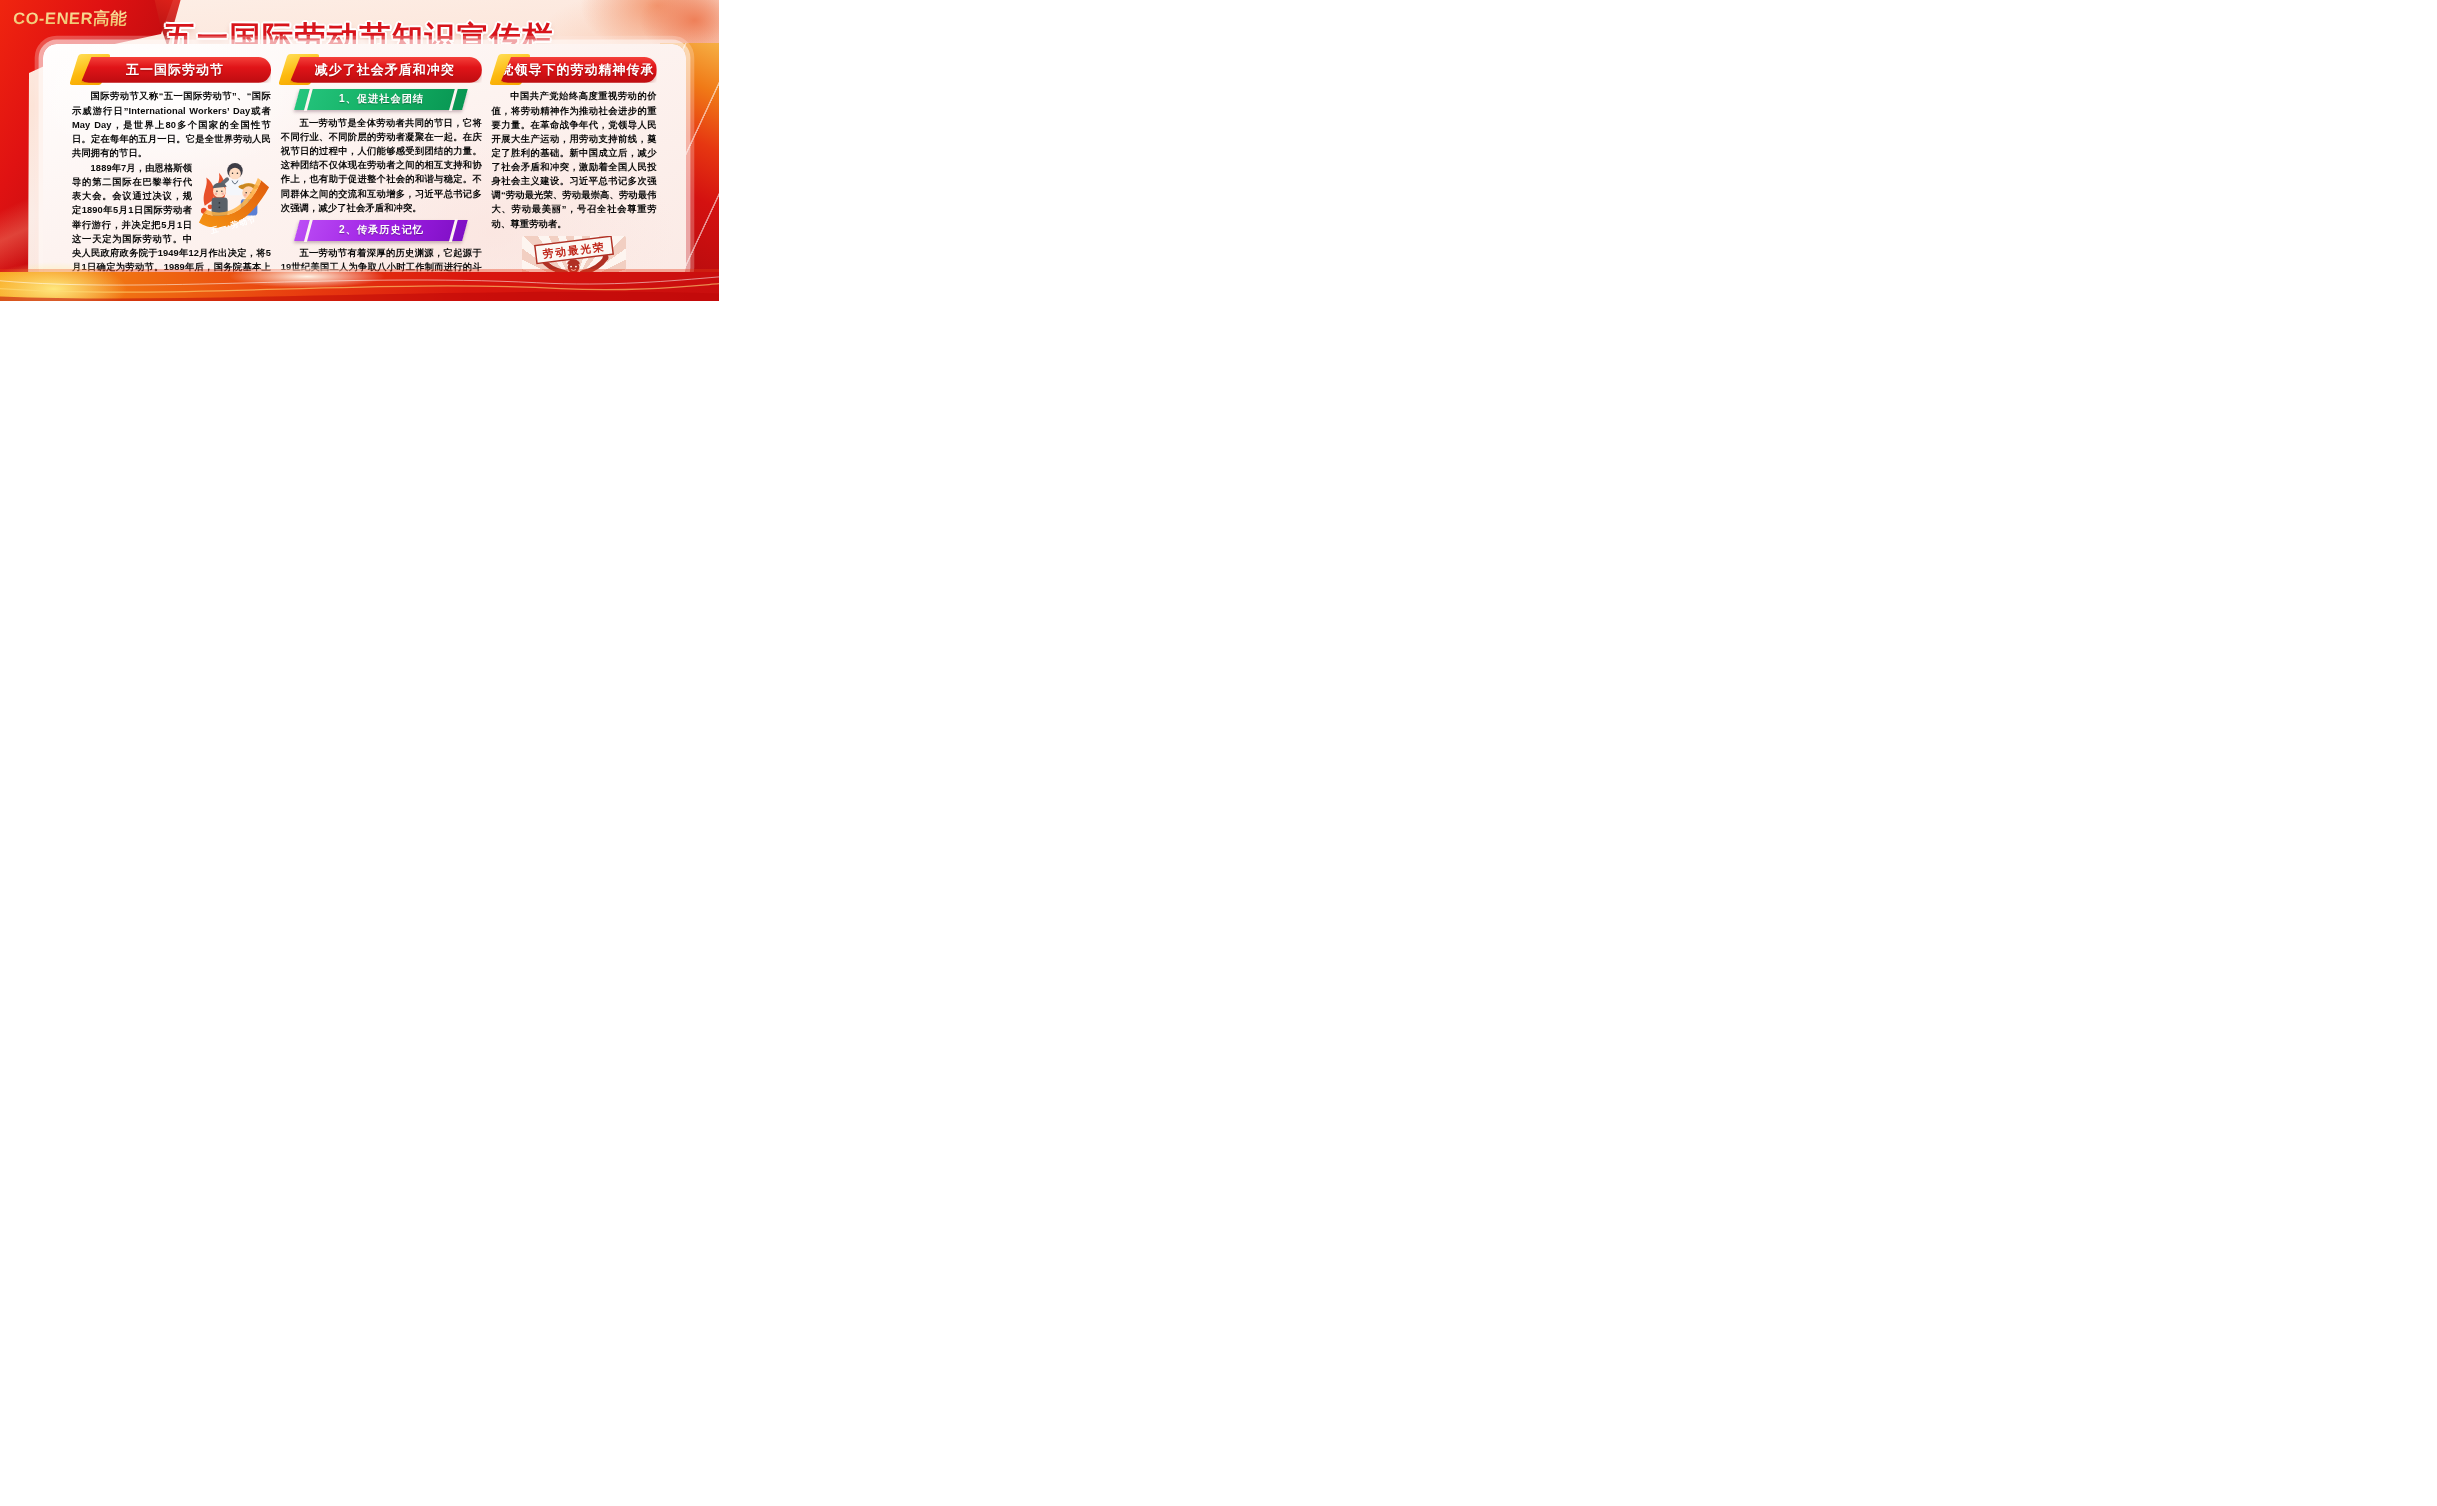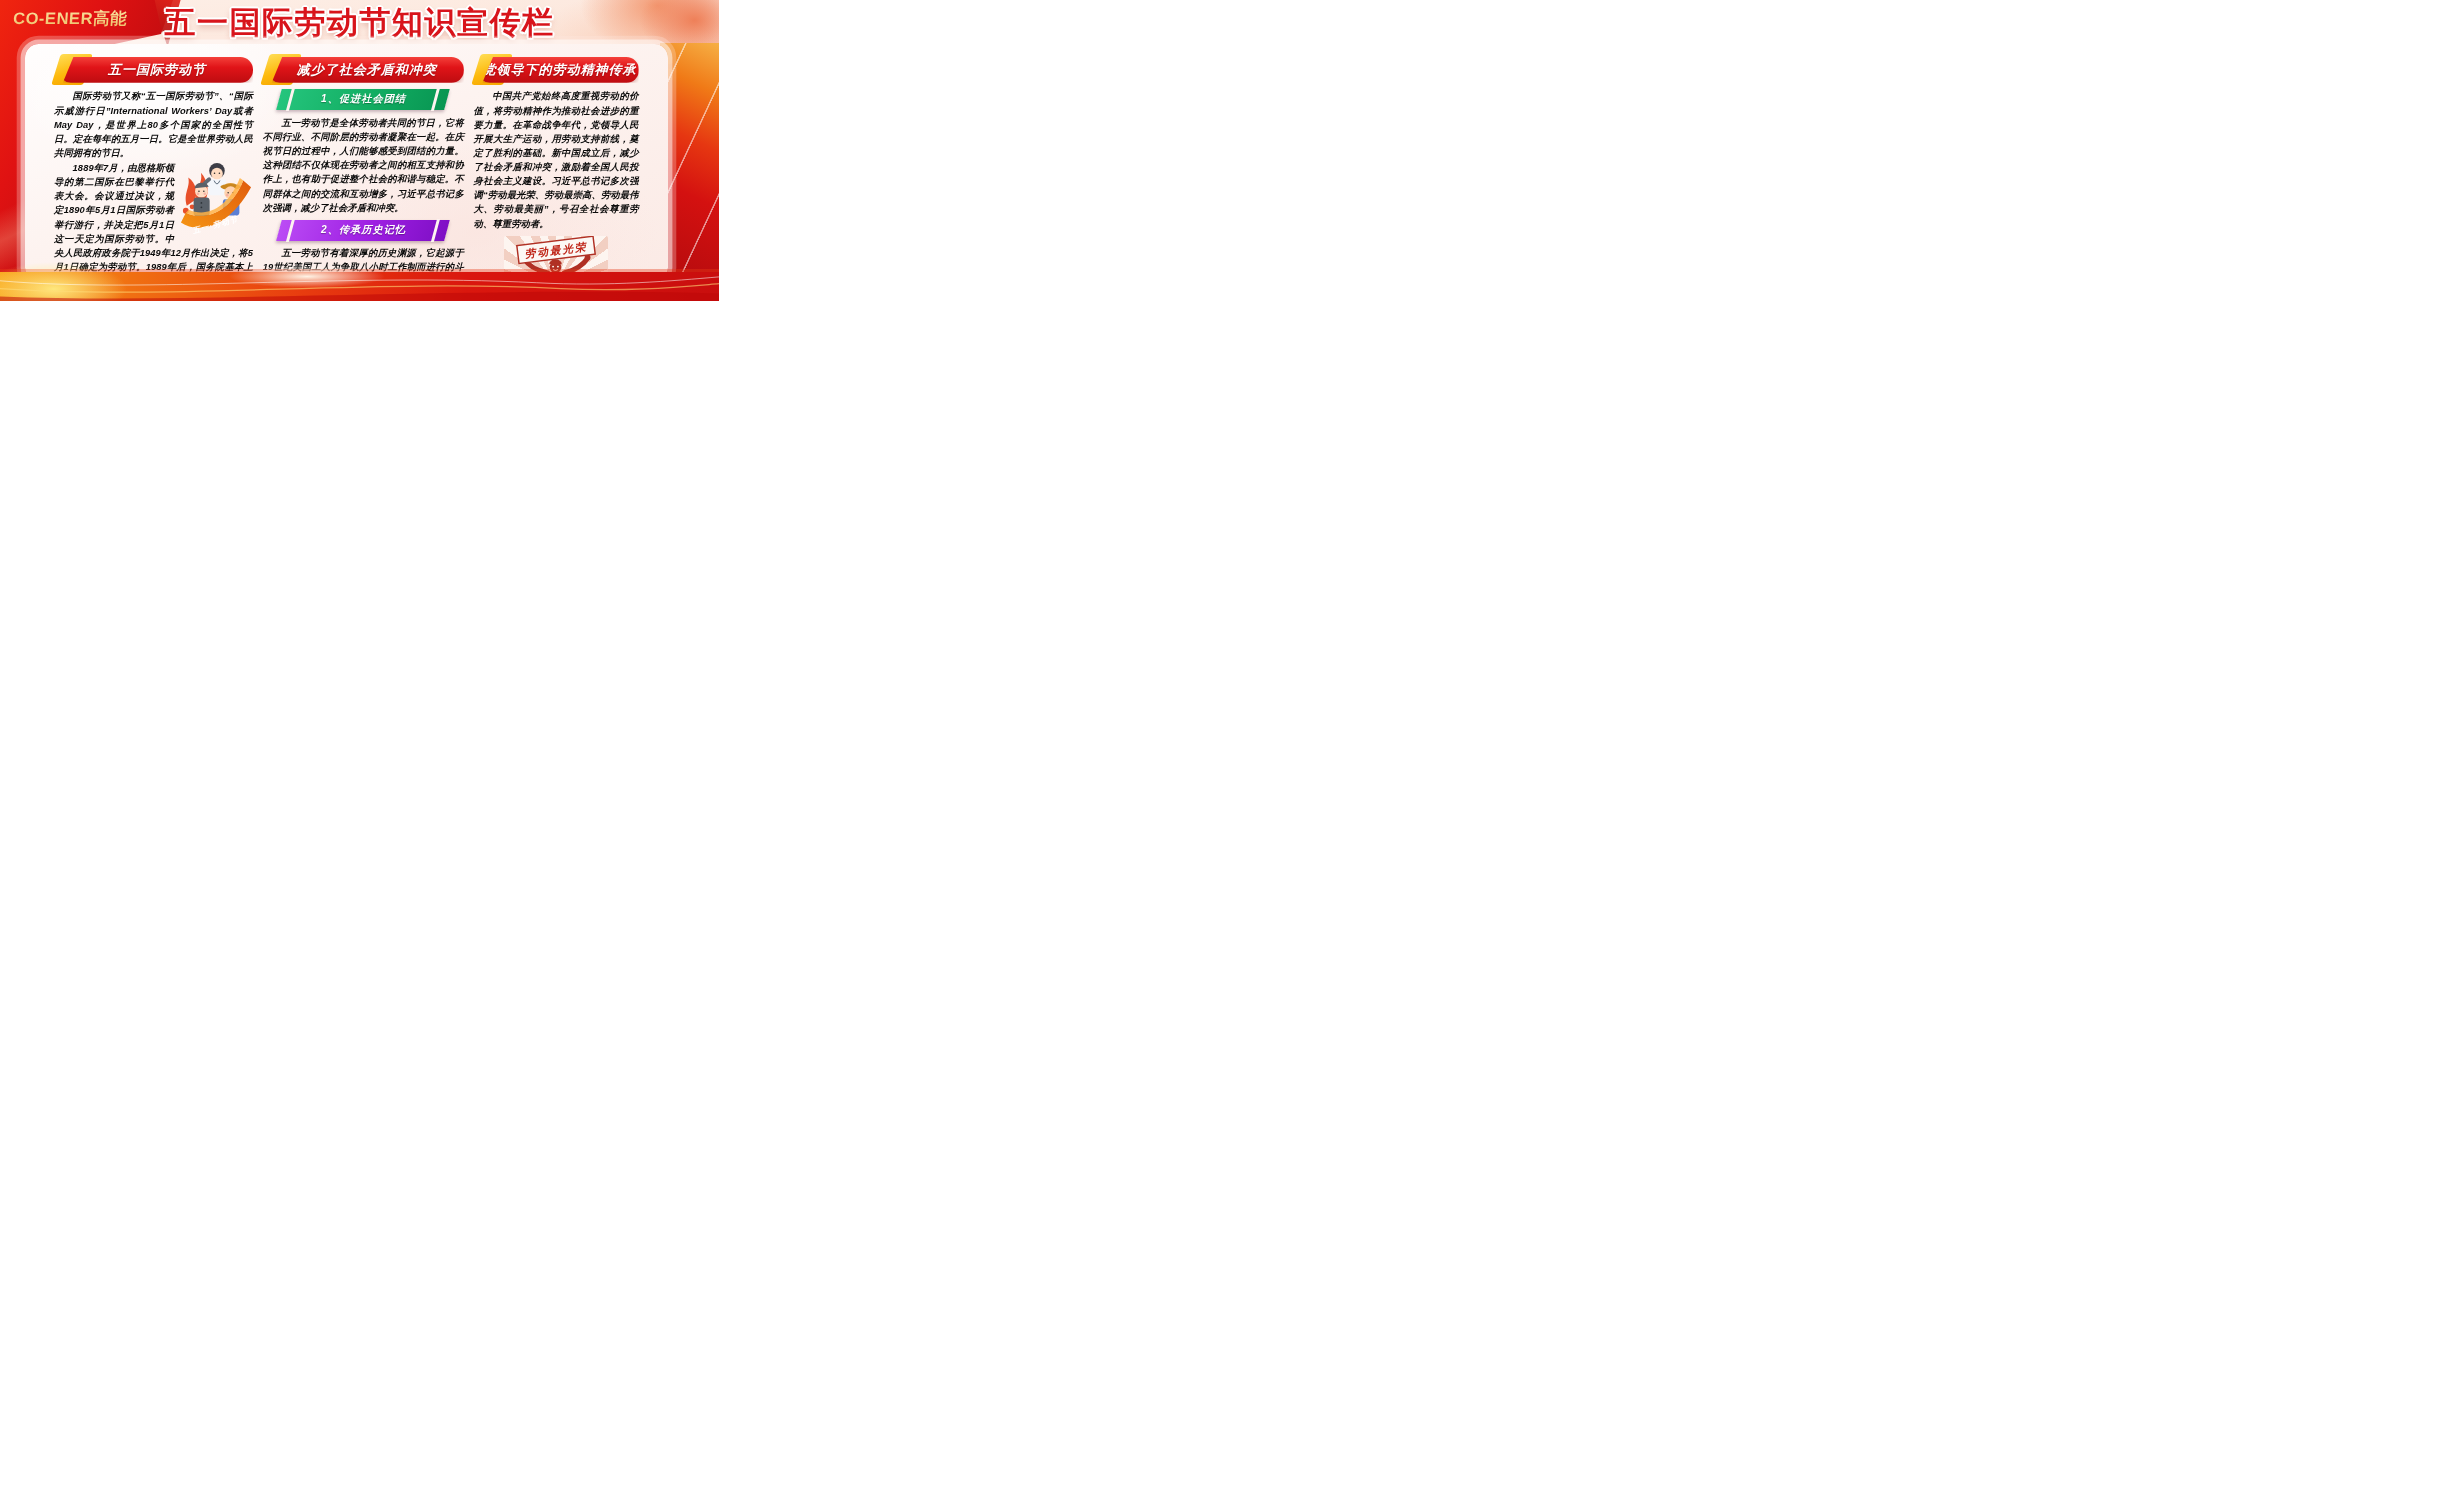--- a/index.html
+++ b/index.html
@@ -40,34 +40,34 @@
     background:radial-gradient(closest-side, rgba(255,236,130,.95), rgba(255,236,130,0)); }
   .bottom-wave-band svg { position:absolute; inset:0; }
   .band-overlay-strip { position:absolute; left:0; bottom:21.5px; width:719px; height:10.7px;
     background:rgba(232,58,24,.38); }
 
   
   .logo { position:absolute; left:12.7px; top:7.8px; font-size:16.6px; font-weight:700;
     letter-spacing:0.5px; transform:skewX(-4deg);
     background:linear-gradient(180deg,#fbe3a4,#edbd62); -webkit-background-clip:text; background-clip:text;
     color:#f2cd80; -webkit-text-fill-color:transparent; }
-  .main-title { position:absolute; left:0; right:0; top:2px; text-align:center;
+  .main-title { position:absolute; left:0; right:0; top:17px; text-align:center;
     font-size:31px; font-weight:900; letter-spacing:1.5px; color:#d8141b;
     text-shadow:-1.5px -1.5px 0 #fff, 1.5px -1.5px 0 #fff, -1.5px 1.5px 0 #fff, 1.5px 1.5px 0 #fff,
       -2px 0 0 #fff, 2px 0 0 #fff, 0 -2px 0 #fff, 0 2px 0 #fff, 0 4.4px 6.8px rgba(160,30,10,.35); }
   .watermark { position:absolute; left:161px; top:51px; width:512px; white-space:nowrap; overflow:hidden;
     font-size:58px; font-weight:900; letter-spacing:4.9px; color:#e0301e; opacity:.07; pointer-events:none; }
 
   
-  .panel { position:absolute; left:25px; top:44px; width:643px; height:237px; border-radius:13.7px;
+  .panel { position:absolute; left:43px; top:44px; width:643px; height:237px; border-radius:13.7px;
     background:
       radial-gradient(205px 127px at 20% 18%, rgba(255,255,255,.9), rgba(255,255,255,0) 70%),
       radial-gradient(244px 146px at 70% 80%, rgba(250,224,218,.55), rgba(250,224,218,0) 75%),
       linear-gradient(160deg,#fffefe 0%,#fdf3f0 45%,#fbeae5 100%);
-    box-shadow:0 0 0 4.4px rgba(255,255,255,.5), 0 0 0 8.3px rgba(255,235,228,.28);font-style:italic; }
+    box-shadow:0 0 0 4.4px rgba(255,255,255,.5), 0 0 0 8.3px rgba(255,235,228,.28); }
   .columns { position:absolute; left:29px; right:27px; top:12.7px;
     display:grid; grid-template-columns:199px 201px 165px; column-gap:9.8px; }
 
   
   .ribbon-header { position:relative; height:26px; margin-bottom:6.8px; }
   .ribbon-header .yellow-accent { position:absolute; left:2px; top:-2.9px; width:32px; height:31px;
     transform:skewX(-17deg); border-radius:2.9px;
     background:linear-gradient(160deg,#ffdd55 0%,#fdb90d 55%,#f5a400 100%); }
   .ribbon-header .red-bar { position:absolute; left:6.8px; right:0; top:0; height:26px;
     border-radius:9.8px 12.7px 12.7px 9.8px;

